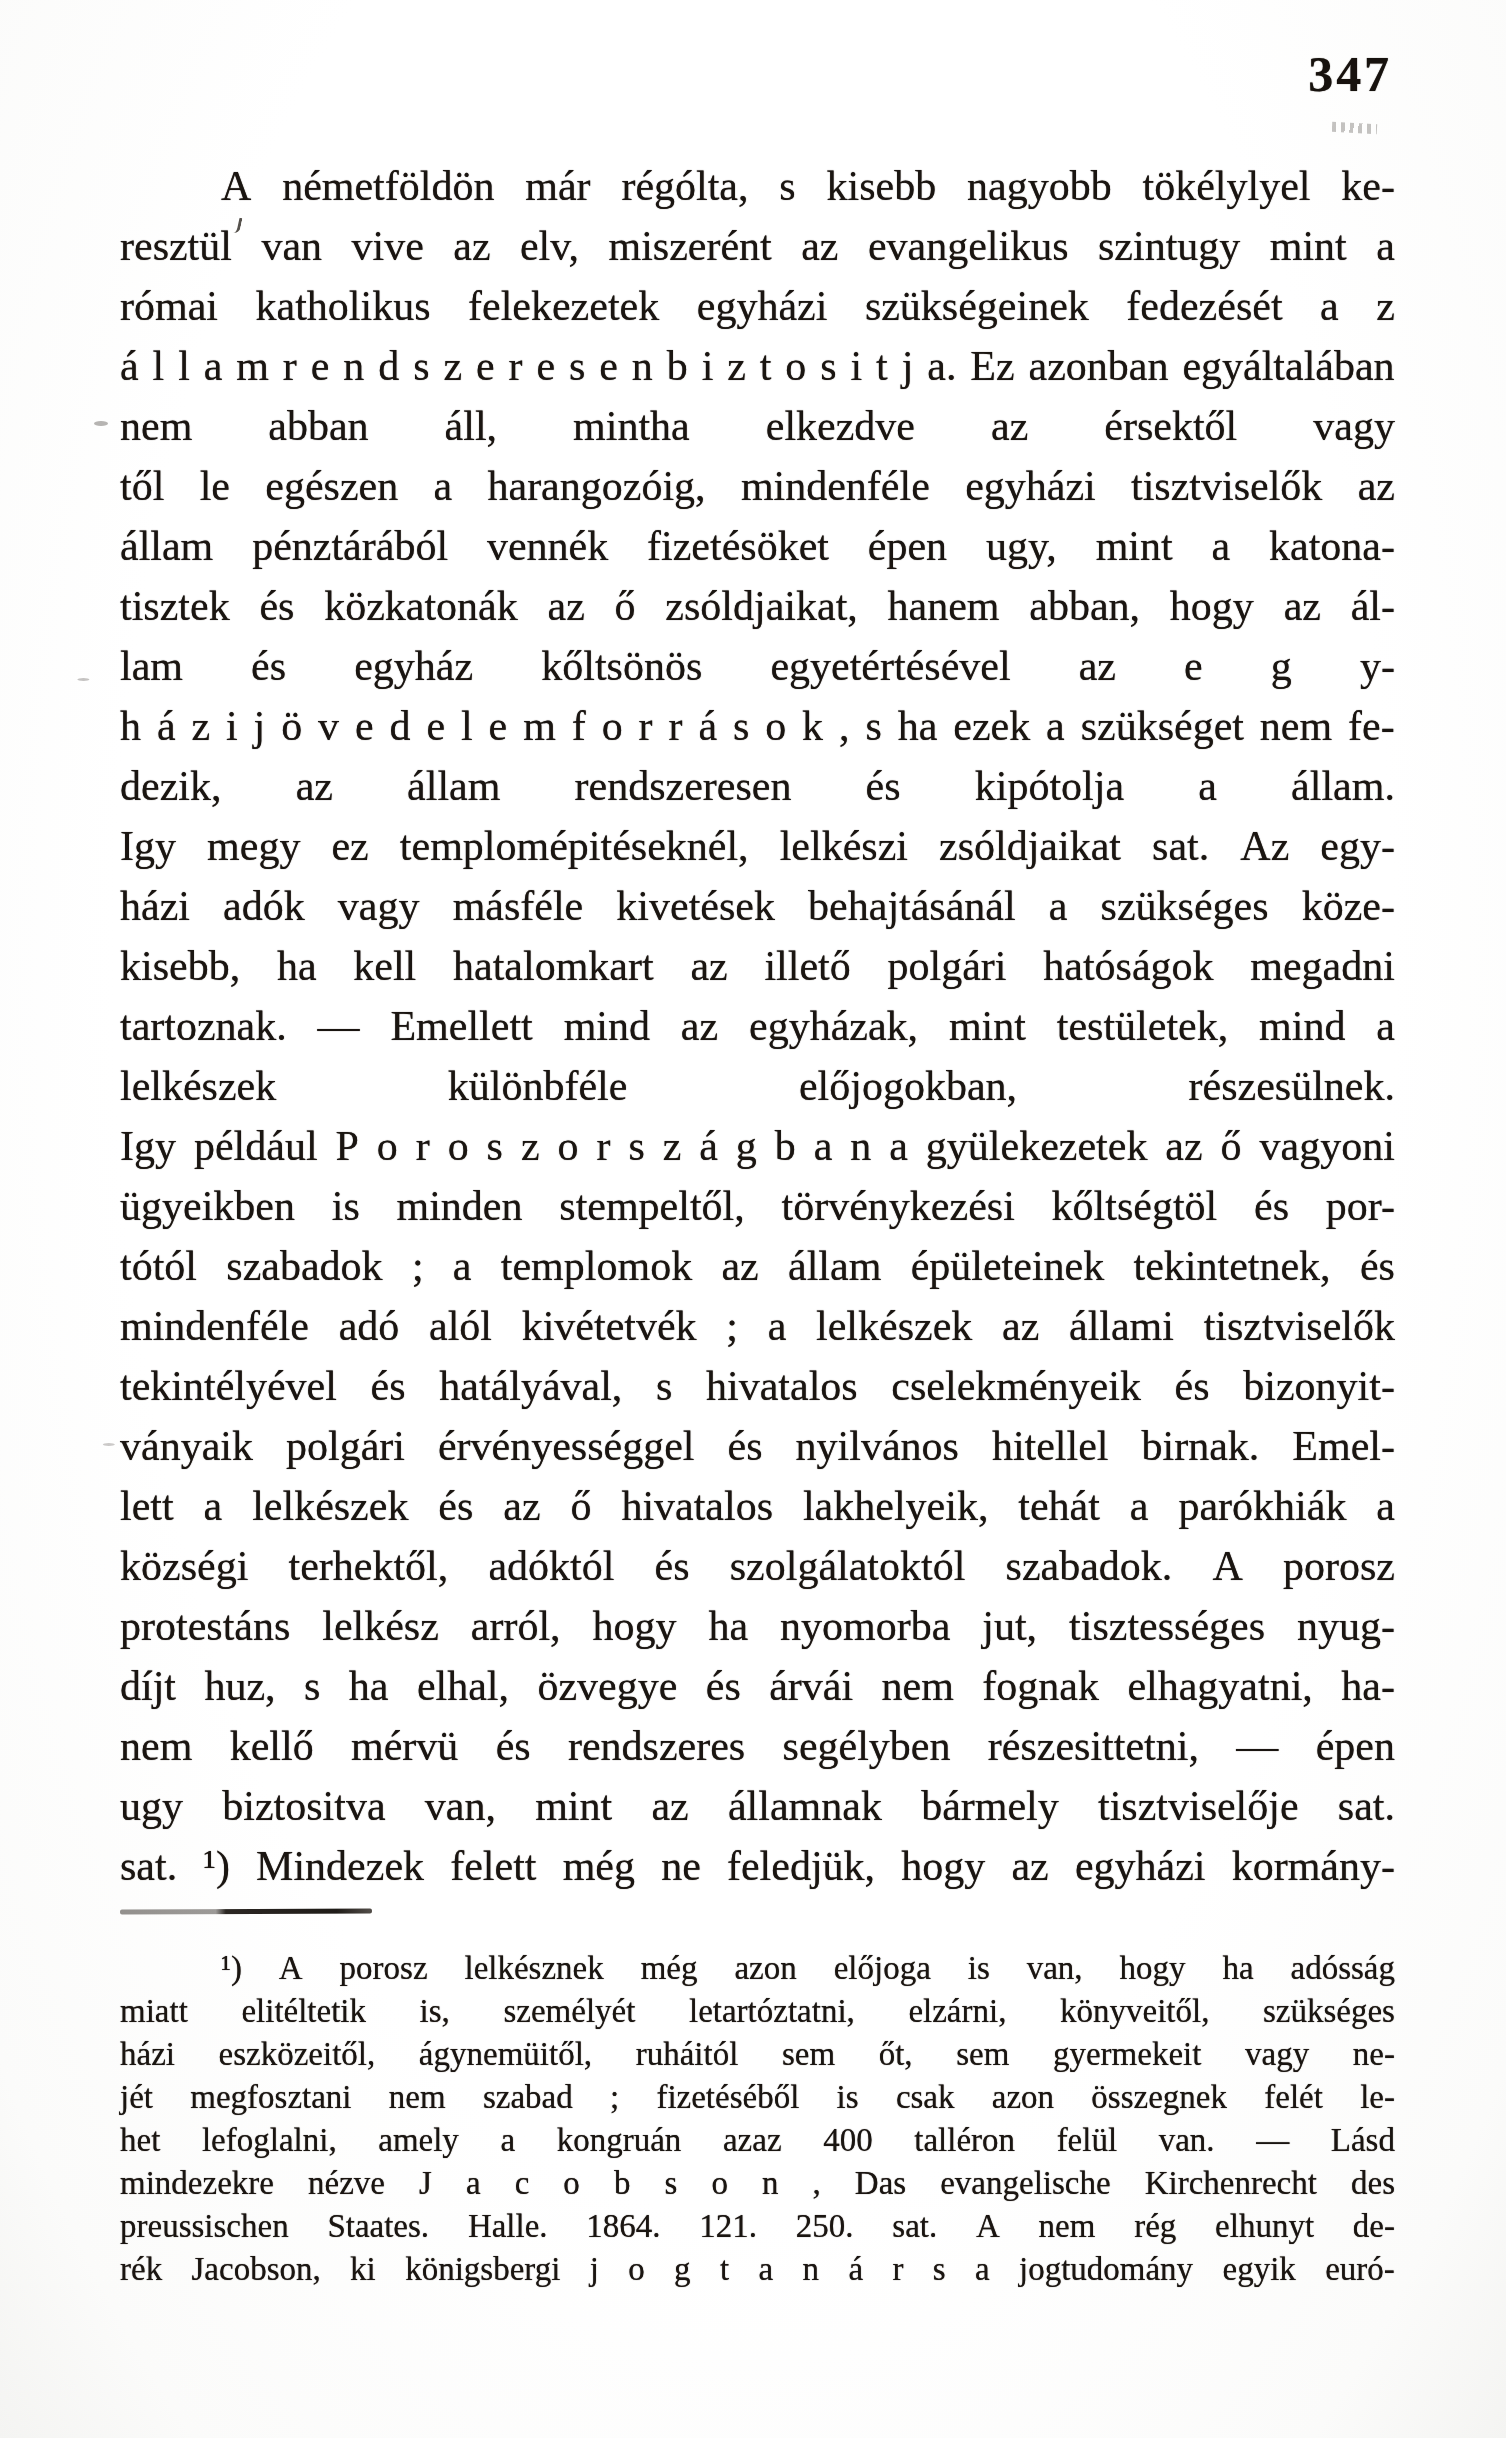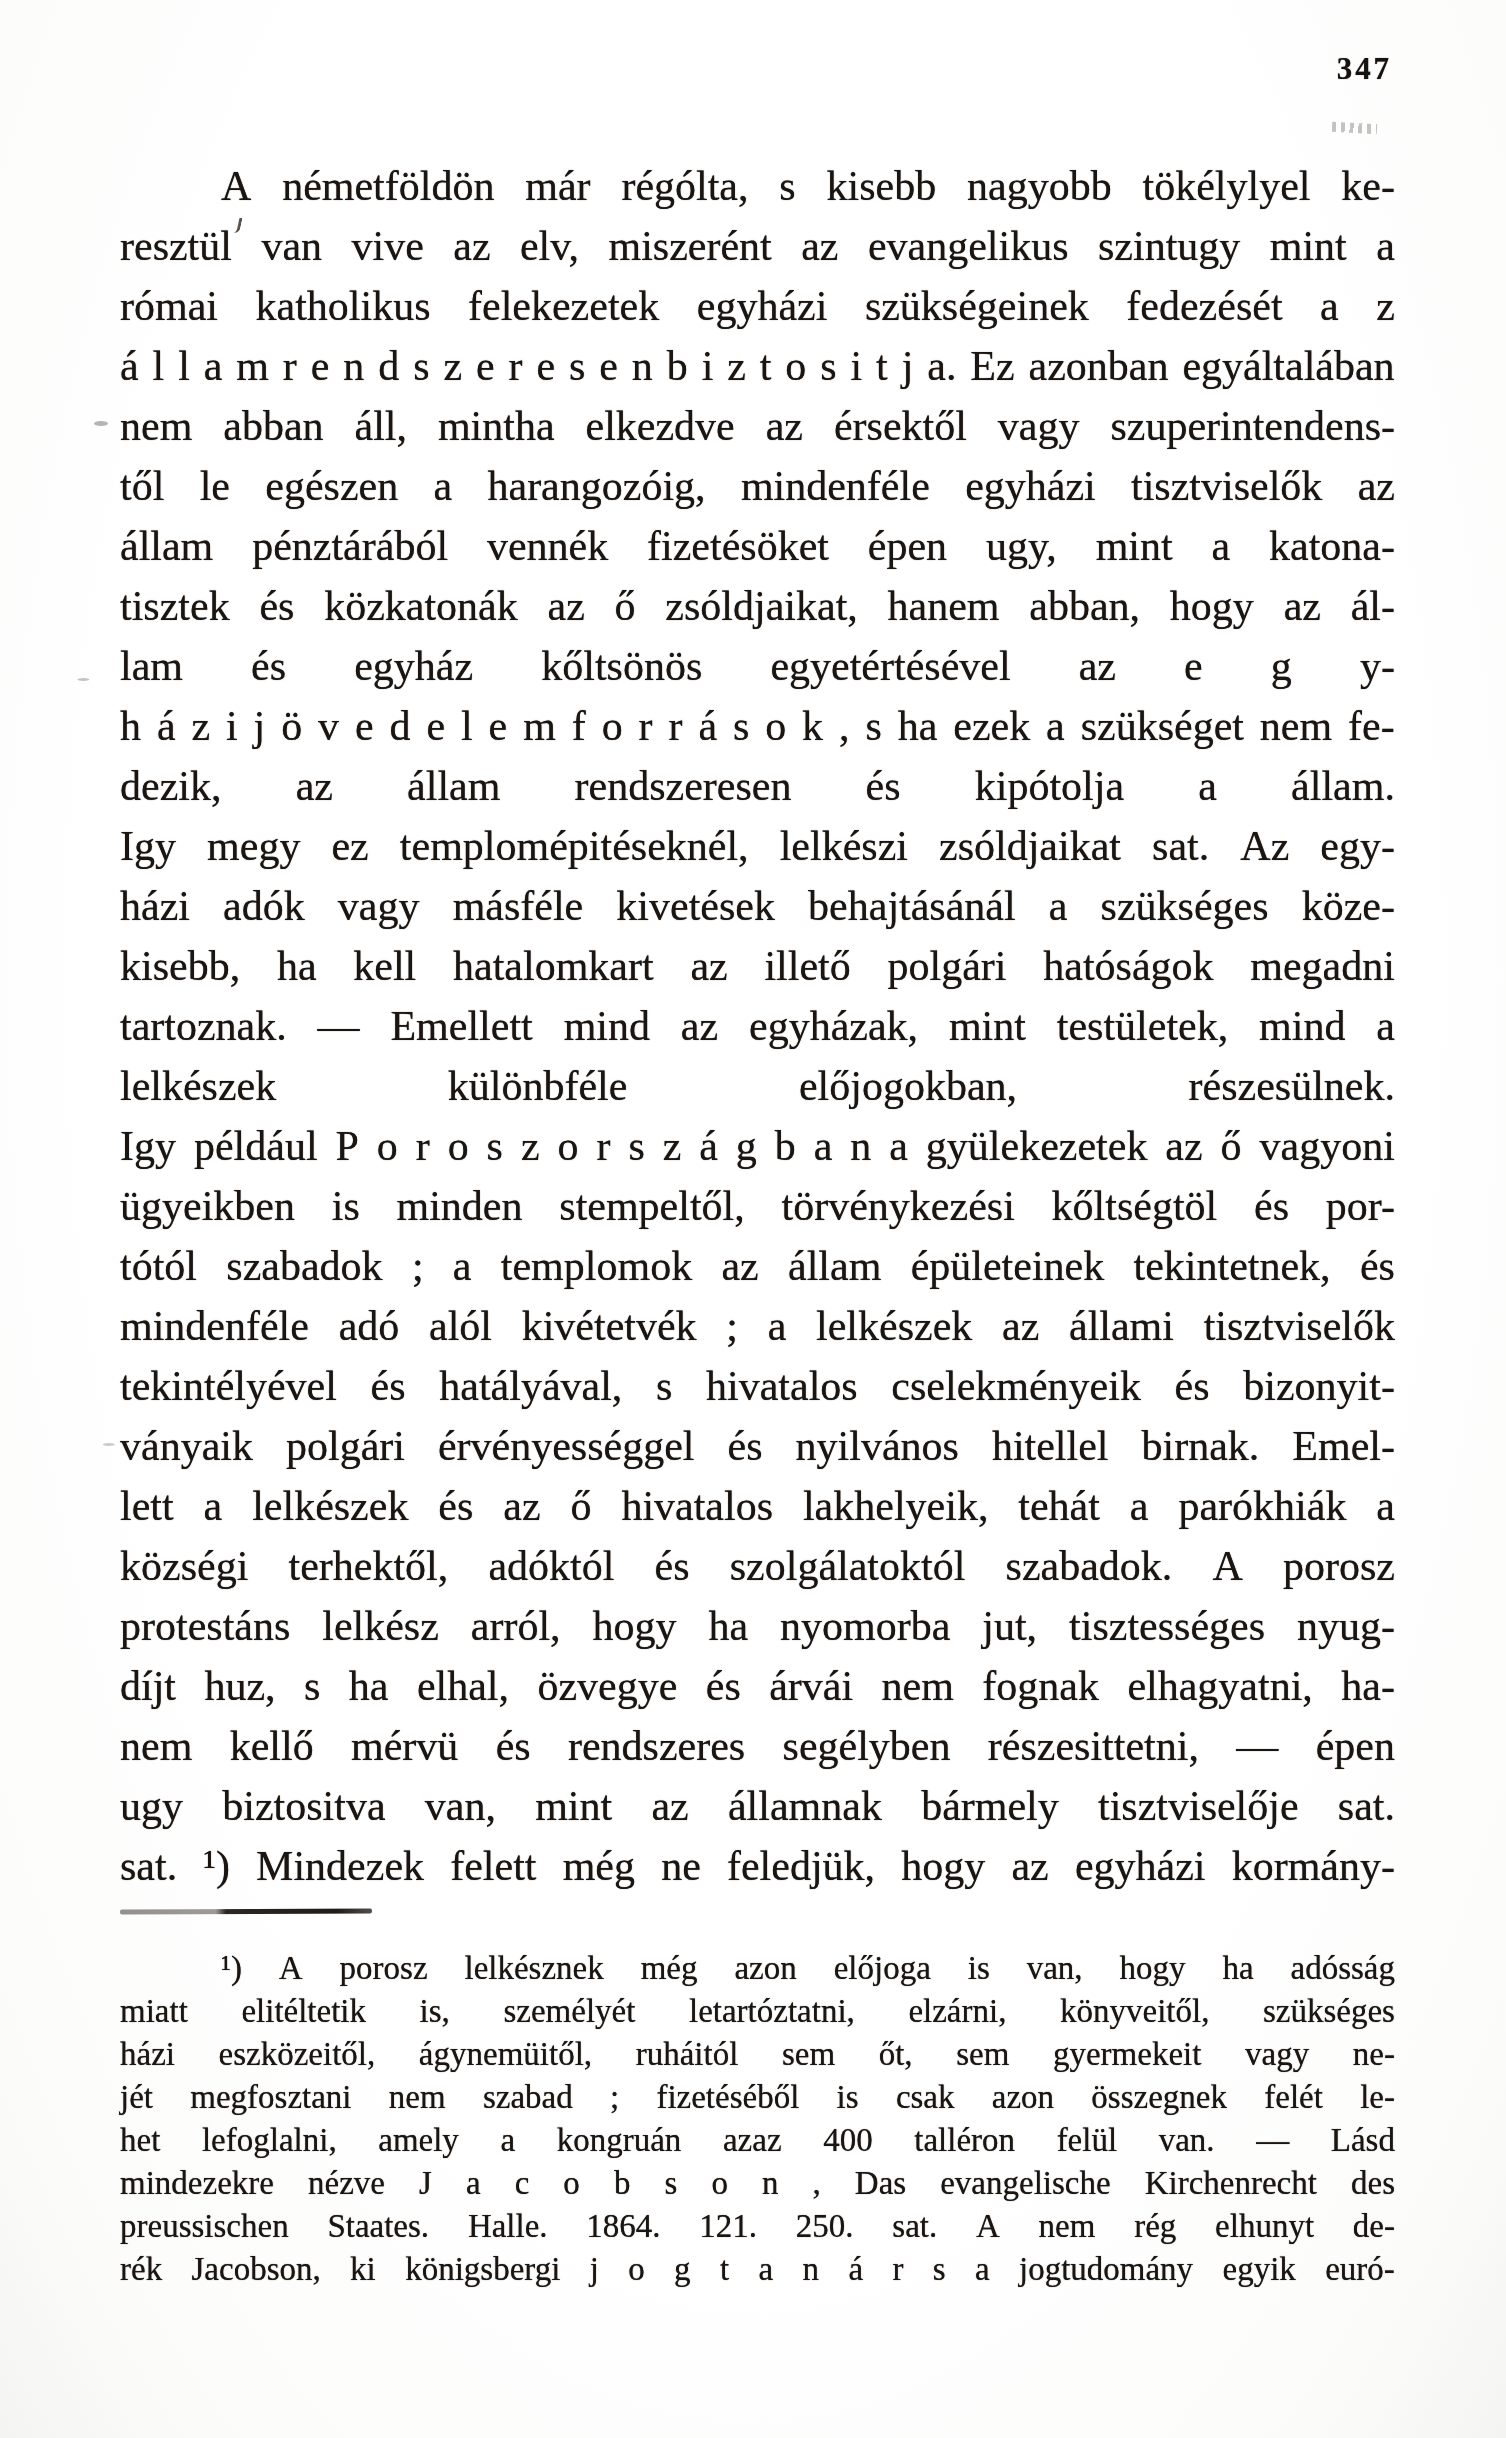--- a/index.html
+++ b/index.html
@@ -12,23 +12,23 @@
     width: 1507px;
     height: 2438px;
     margin: 0 auto;
     background: radial-gradient(ellipse at 50% 40%, #ffffff 60%, #fbfbfa 88%, #f4f4f2 100%);
     overflow: hidden;
     font-family: "Liberation Serif", "DejaVu Serif", serif;
     color: #1a1511;
   }
   .page-number {
     position: absolute;
-    top: 51px;
+    top: 45px;
     right: 115px;
-    font-size: 31px;
+    font-size: 50px;
     letter-spacing: 2.9px;
     font-weight: bold;
     color: #17120e;
     text-shadow: 0 0 1px rgba(25,18,12,0.7);
   }
   .text-block {
     position: absolute;
     left: 120px;
     width: 1275px;
   }
@@ -173,21 +173,20 @@
       </div>
       <div class="tline">
         <span>nem</span>
         <span>abban</span>
         <span>áll,</span>
         <span>mintha</span>
         <span>elkezdve</span>
         <span>az</span>
         <span>érsektől</span>
         <span>vagy</span>
-        <span>szuperintendens-</span>
       </div>
       <div class="tline">
         <span>től</span>
         <span>le</span>
         <span>egészen</span>
         <span>a</span>
         <span>harangozóig,</span>
         <span>mindenféle</span>
         <span>egyházi</span>
         <span>tisztviselők</span>

